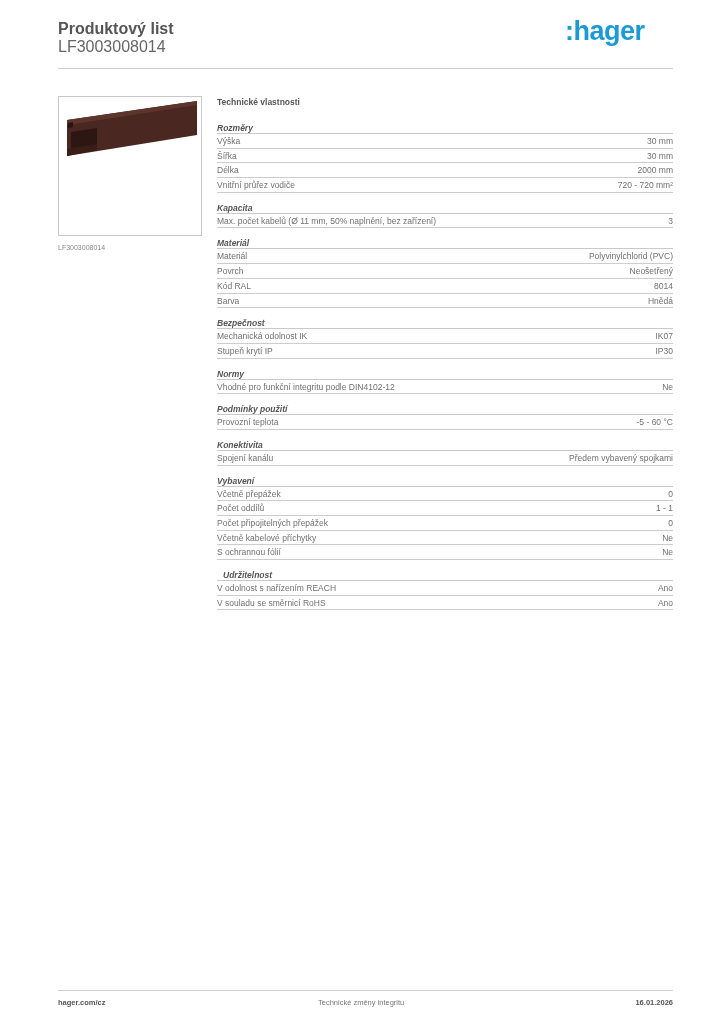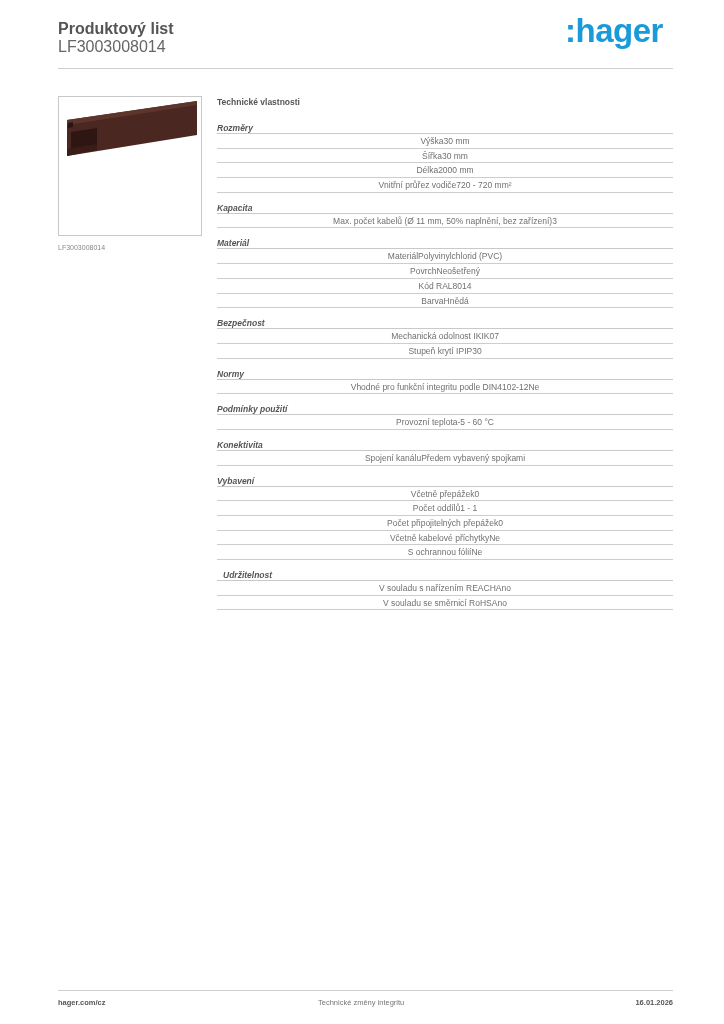--- a/index.html
+++ b/index.html
@@ -1,33 +1,33 @@
 <!DOCTYPE html>
 <html><head>
 <meta charset="utf-8">
 <style>
   html, body { margin: 0; padding: 0; background: #ffffff; }
   body { width: 724px; height: 1024px; position: relative; overflow: hidden;
          font-family: "Liberation Sans", sans-serif; color: #6d6d6d; }
   .header { position: absolute; left: 58px; top: 20px; }
   .title { font-size: 16px; font-weight: bold; color: #555; line-height: 18px; }
   .subtitle { font-size: 16px; color: #666; line-height: 18px; }
-  .logo { position: absolute; left: 565px; top: 16px; font-size: 33px; font-weight: bold;
+  .logo { position: absolute; left: 565px; top: 16px; font-size: 27px; font-weight: bold;
           color: #1a9ad9; letter-spacing: -0.5px; line-height: 30px; }
   .top-rule { position: absolute; left: 58px; top: 68px; width: 615px; height: 1px; background: #cfcfcf; }
   .product-image { position: absolute; left: 58px; top: 96px; width: 144px; height: 140px;
                    border: 1px solid #c8c8c8; box-sizing: border-box; background: #fff; }
   .product-image svg { display: block; }
   .image-caption { position: absolute; left: 58px; top: 244px; font-size: 7px; color: #888; }
   .specs { position: absolute; left: 217px; top: 96px; width: 456px; }
   .specs-title { font-size: 8.5px; font-weight: bold; color: #555; height: 12px; line-height: 12px; margin-bottom: 14px; }
   .section { margin-bottom: 9px; }
   .section-head { font-size: 8.5px; font-weight: bold; color: #555; line-height: 12px; height: 11px;
                   border-bottom: 1px solid #c9c9c9; font-style: italic; }
-  .row { display: flex; justify-content: center; font-size: 8.5px; color: #707070;
+  .row { display: flex; justify-content: space-between; font-size: 8.5px; color: #707070;
          height: 13.7px; line-height: 14px; border-bottom: 1px solid #cdcdcd; }
   .row .v { text-align: right; }
   .footer-rule { position: absolute; left: 58px; top: 990px; width: 615px; height: 1px; background: #cfcfcf; }
   .footer-left { position: absolute; left: 58px; top: 998px; font-size: 7.5px; font-weight: bold; color: #555; }
   .footer-center { position: absolute; left: 318px; top: 998px; font-size: 7.5px; color: #777; }
   .footer-right { position: absolute; right: 51px; top: 998px; font-size: 7.5px; font-weight: bold; color: #555; }
 </style>
 </head>
 <body>
 
@@ -156,21 +156,21 @@
       </div>
     <div class="row">
         <span>S ochrannou fólií</span>
         <span class="v">Ne</span>
       </div>
   </div>
 
   <div class="section">
     <div class="section-head" style="margin-bottom:0;padding-left:6px;">Udržitelnost</div>
     <div class="row">
-        <span>V souladu s nařízením REACH</span>
+        <span>V odolnost s nařízením REACH</span>
         <span class="v">Ano</span>
       </div>
     <div class="row">
         <span>V souladu se směrnicí RoHS</span>
         <span class="v">Ano</span>
       </div>
   </div>
 </div>
 
 <div class="footer-rule"></div>

